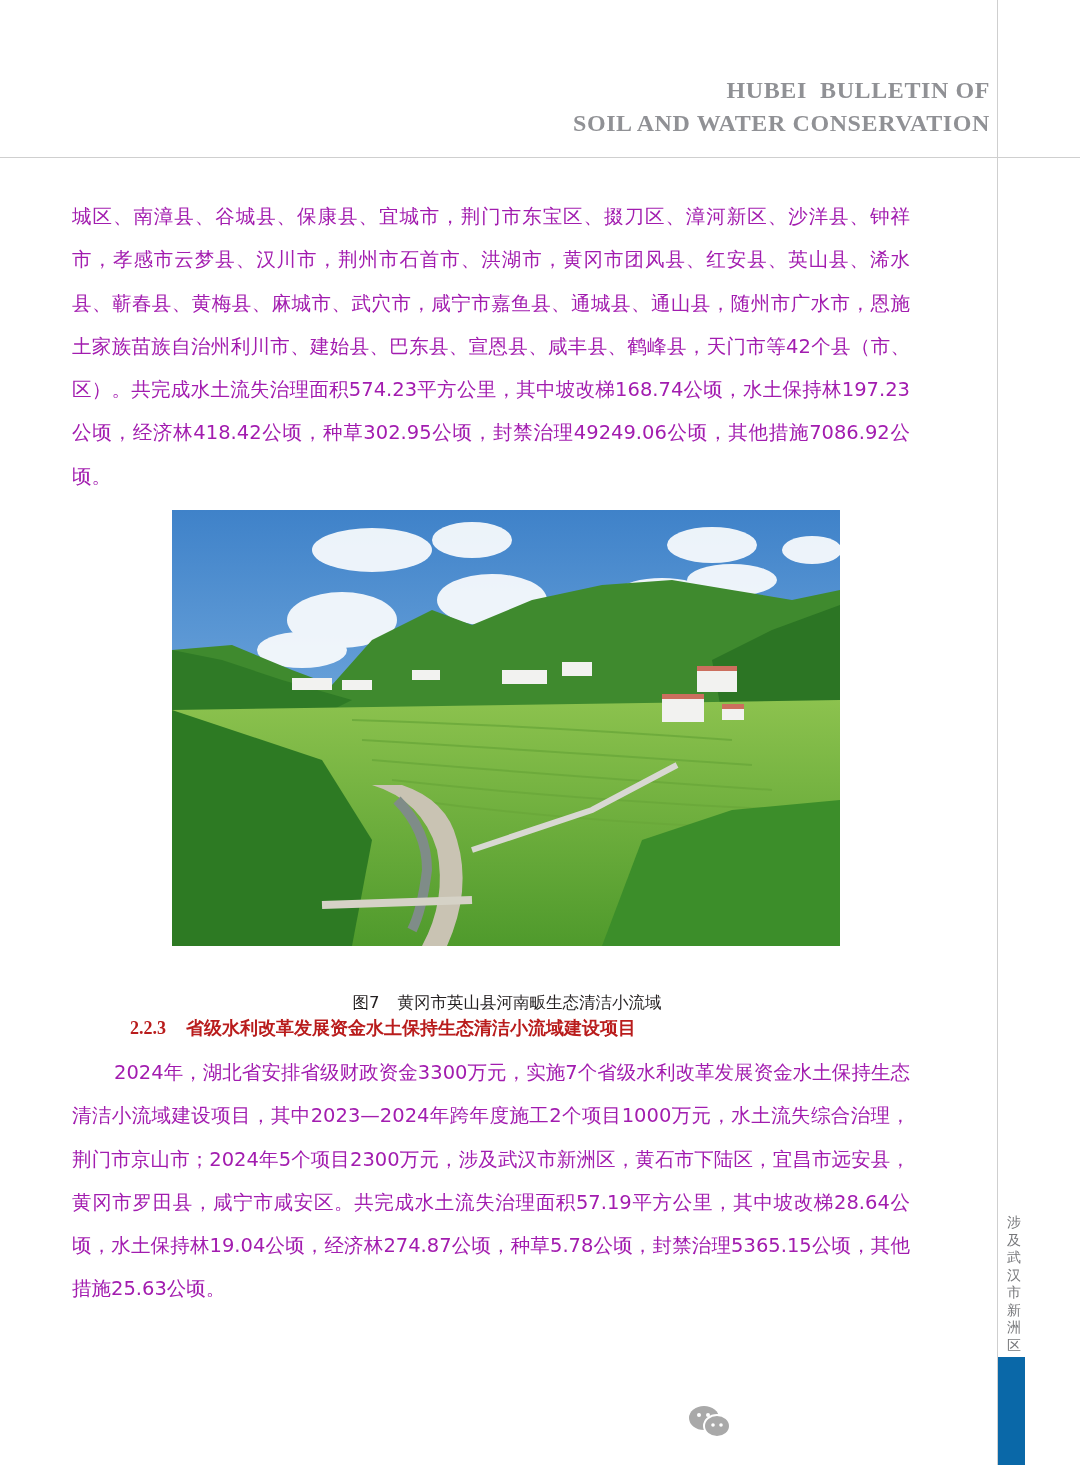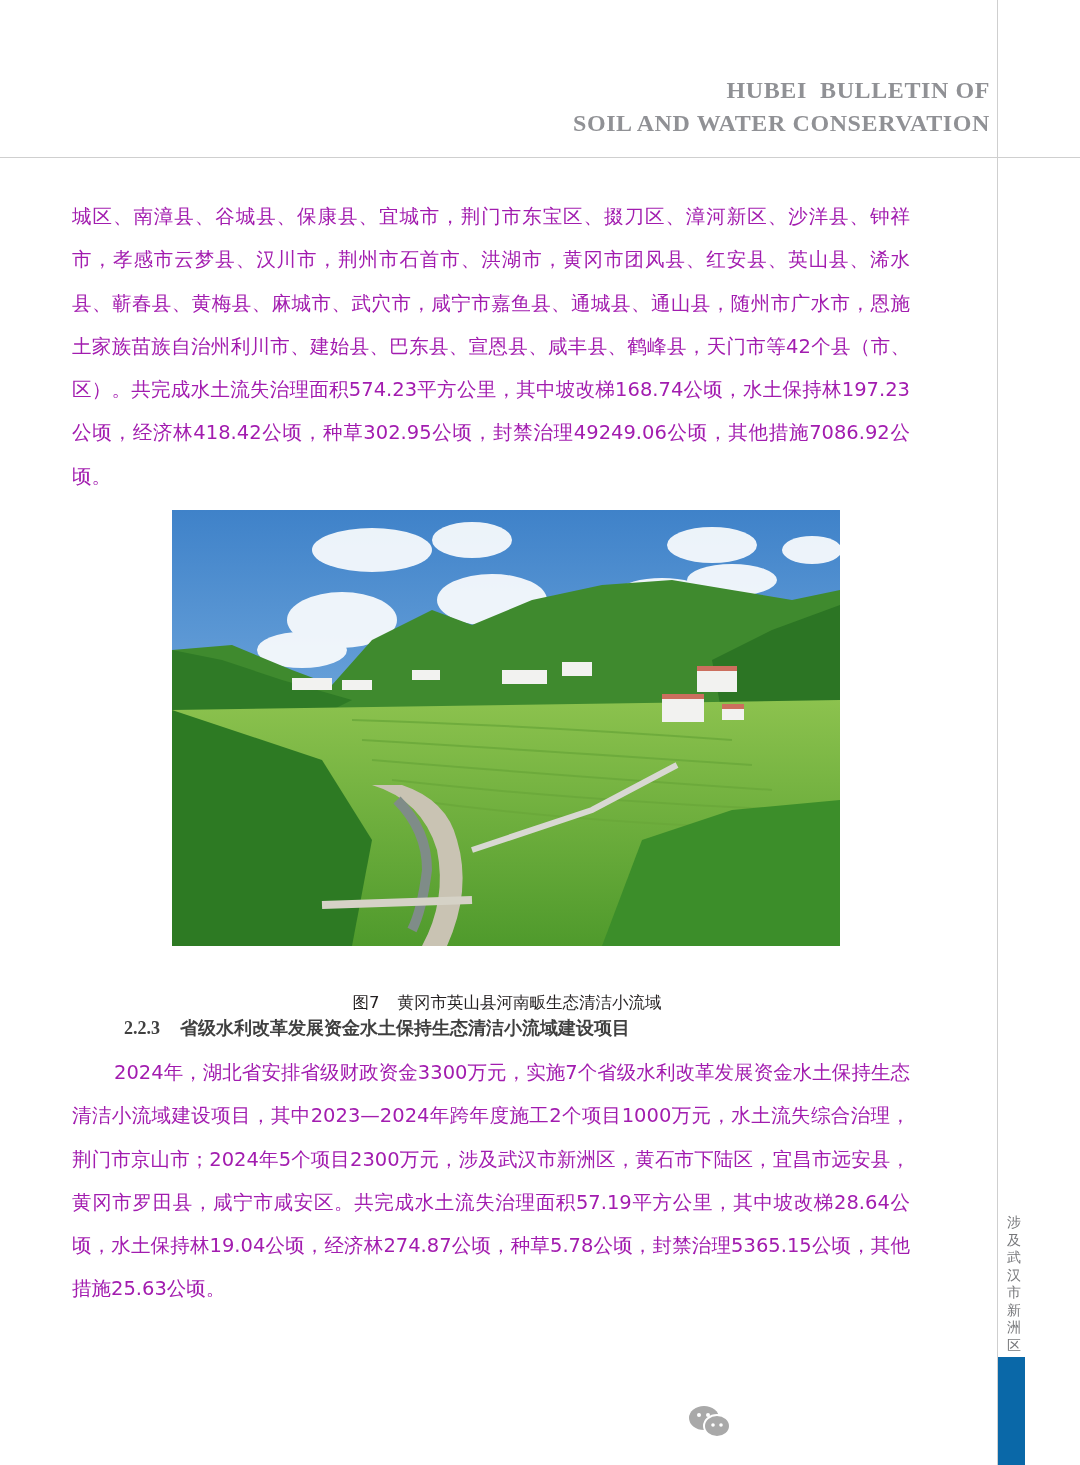--- a/index.html
+++ b/index.html
@@ -23,22 +23,22 @@
   .p1 { top: 195px; }
   .figure {
     position: absolute; left: 172px; top: 510px; width: 668px; height: 436px; overflow: hidden;
   }
   .caption {
     position: absolute; left: 0; width: 1014px; top: 992px; text-align: center;
     font-size: 16.5px; font-family: "DejaVu Sans", sans-serif; color: #231f20;
   }
   .caption .num { margin-right: 18px; }
   .section {
-    position: absolute; left: 124px; top: 1016px; font-size: 18px; font-weight: bold;
-    font-family: "DejaVu Serif", serif; color: #404040;
+    position: absolute; left: 130px; top: 1016px; font-size: 18px; font-weight: bold;
+    font-family: "DejaVu Serif", serif; color: #b91c1c;
   }
   .section .sec-num { font-family: "Liberation Serif", serif; margin-right: 20px; font-weight: bold; }
   .p2 { top: 1051px; text-indent: 42px; }
   .side-text {
     position: absolute; left: 1004px; top: 1214px; width: 20px;
     font-size: 14px; line-height: 17.5px; color: #77787b; text-align: center;
     font-family: "DejaVu Sans", sans-serif;
   }
   .page-box {
     position: absolute; left: 998px; top: 1357px; width: 27px; height: 108px; background: #0a68a8;

